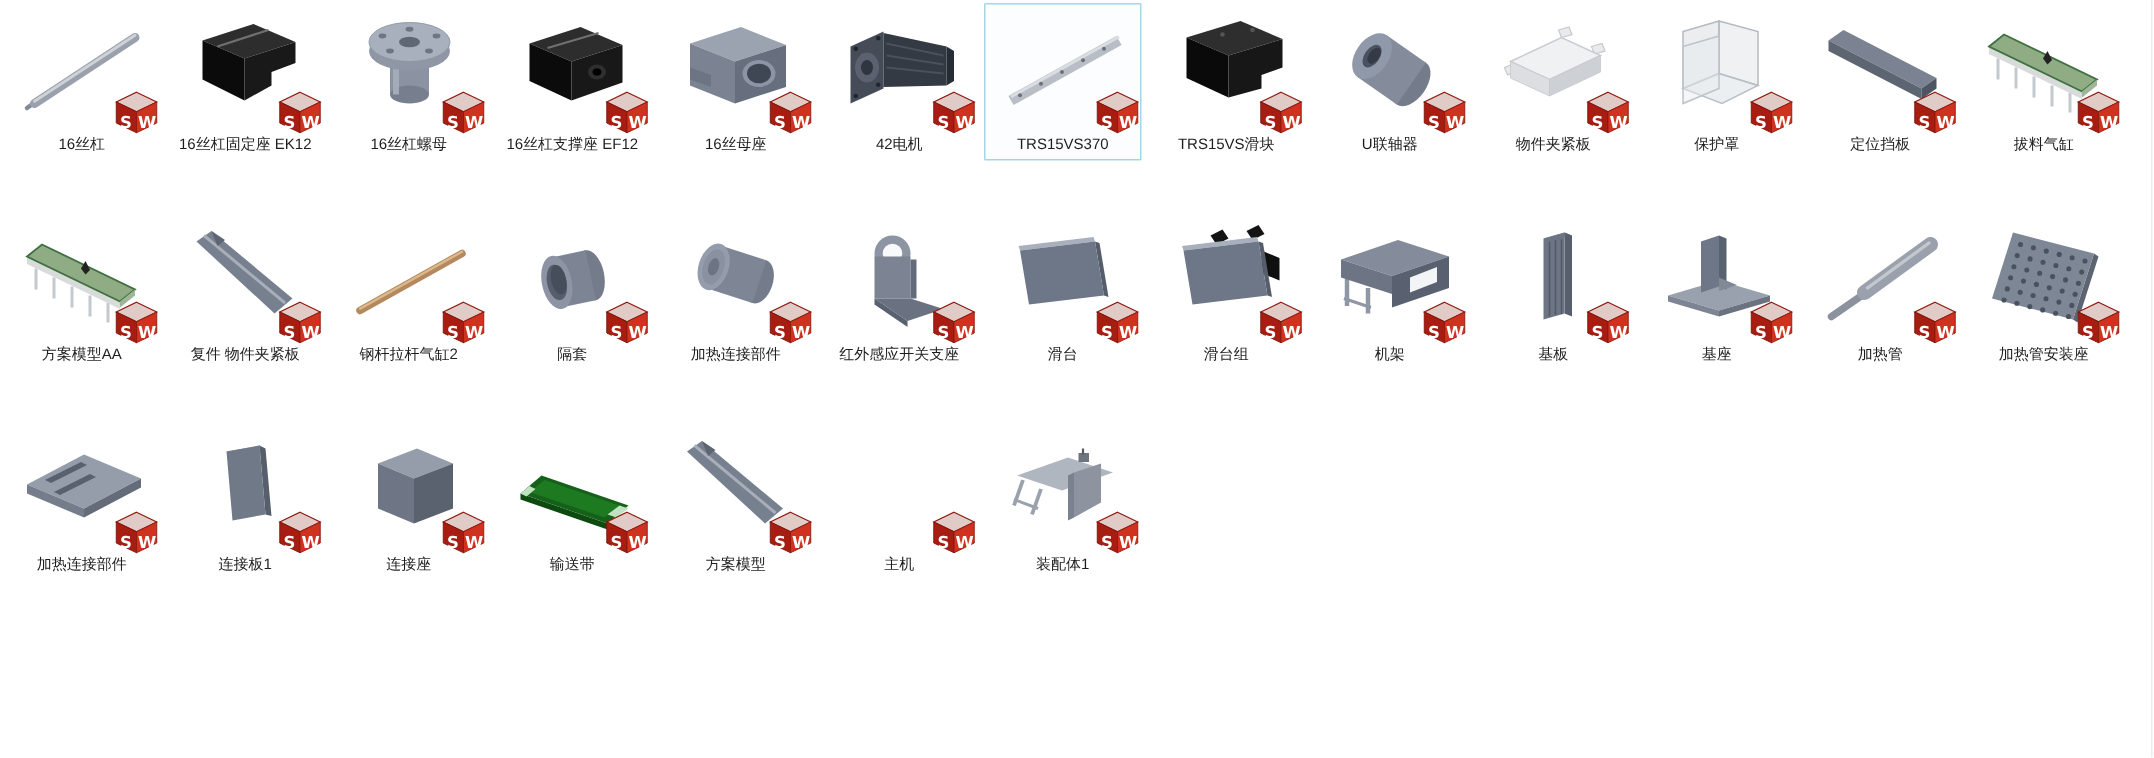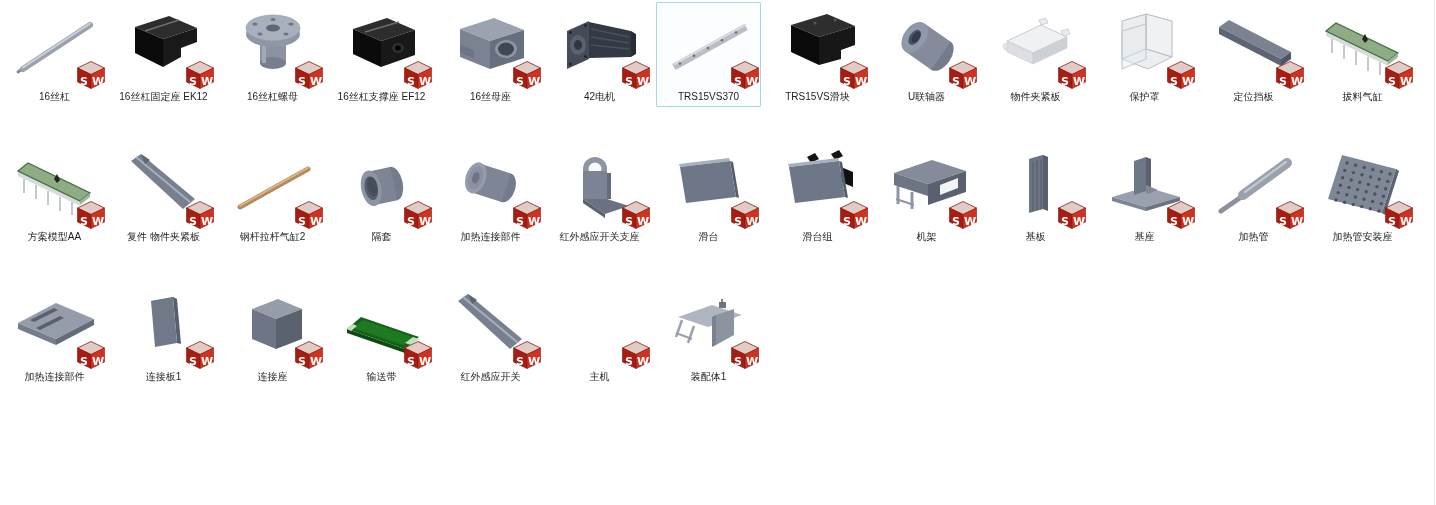--- a/index.html
+++ b/index.html
@@ -756,21 +756,21 @@
             <polygon points="22,7 31,13 26,17" fill="#5d6572"></polygon>
           </svg>
         <svg class="badge" viewBox="0 0 30 30">
           <polygon points="15,1.5 28.5,8 15,14.5 1.5,8" fill="#e0cbc6" stroke="#8f1a10" stroke-width="0.8"></polygon>
           <polygon points="1.5,8 15,14.5 15,28.5 1.5,22" fill="#a81d12" stroke="#7e140c" stroke-width="0.6"></polygon>
           <polygon points="15,14.5 28.5,8 28.5,22 15,28.5" fill="#cf3320" stroke="#8f1a10" stroke-width="0.6"></polygon>
           <text x="8" y="25" font-size="11" font-weight="bold" fill="#ffffff" text-anchor="middle" font-family="DejaVu Sans, Liberation Sans, sans-serif">S</text>
           <text x="22" y="25" font-size="11" font-weight="bold" fill="#ffffff" text-anchor="middle" font-family="DejaVu Sans, Liberation Sans, sans-serif">W</text>
         </svg>
       </div>
-      <div class="label">红外感应开关</div>
+      <div class="label">方案模型</div>
     </div>
   </div>
 
   <div class="cell">
     <div class="selbox">
       <div class="thumb">
         <svg class="thumb-svg" viewBox="0 0 90 78"></svg>
         <svg class="badge" viewBox="0 0 30 30">
           <polygon points="15,1.5 28.5,8 15,14.5 1.5,8" fill="#e0cbc6" stroke="#8f1a10" stroke-width="0.8"></polygon>
           <polygon points="1.5,8 15,14.5 15,28.5 1.5,22" fill="#a81d12" stroke="#7e140c" stroke-width="0.6"></polygon>

